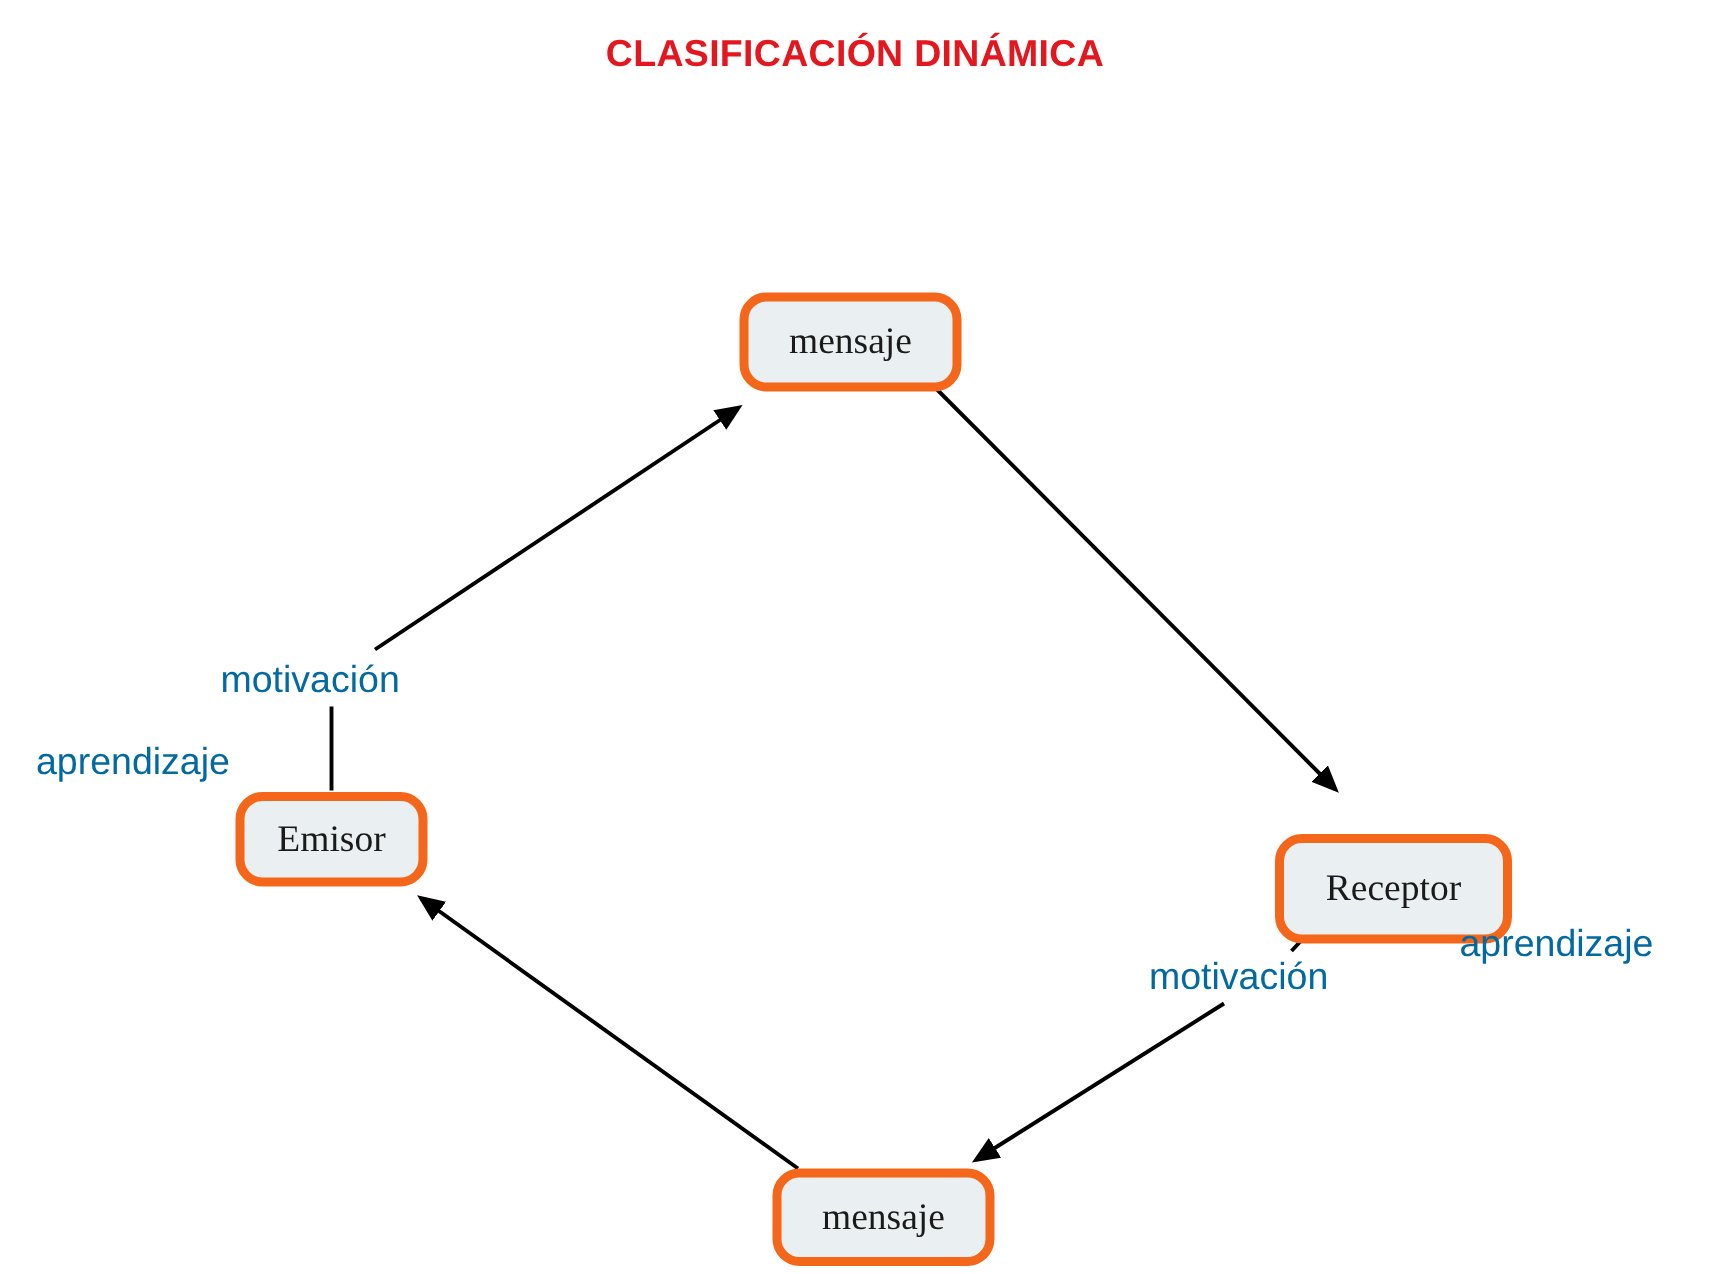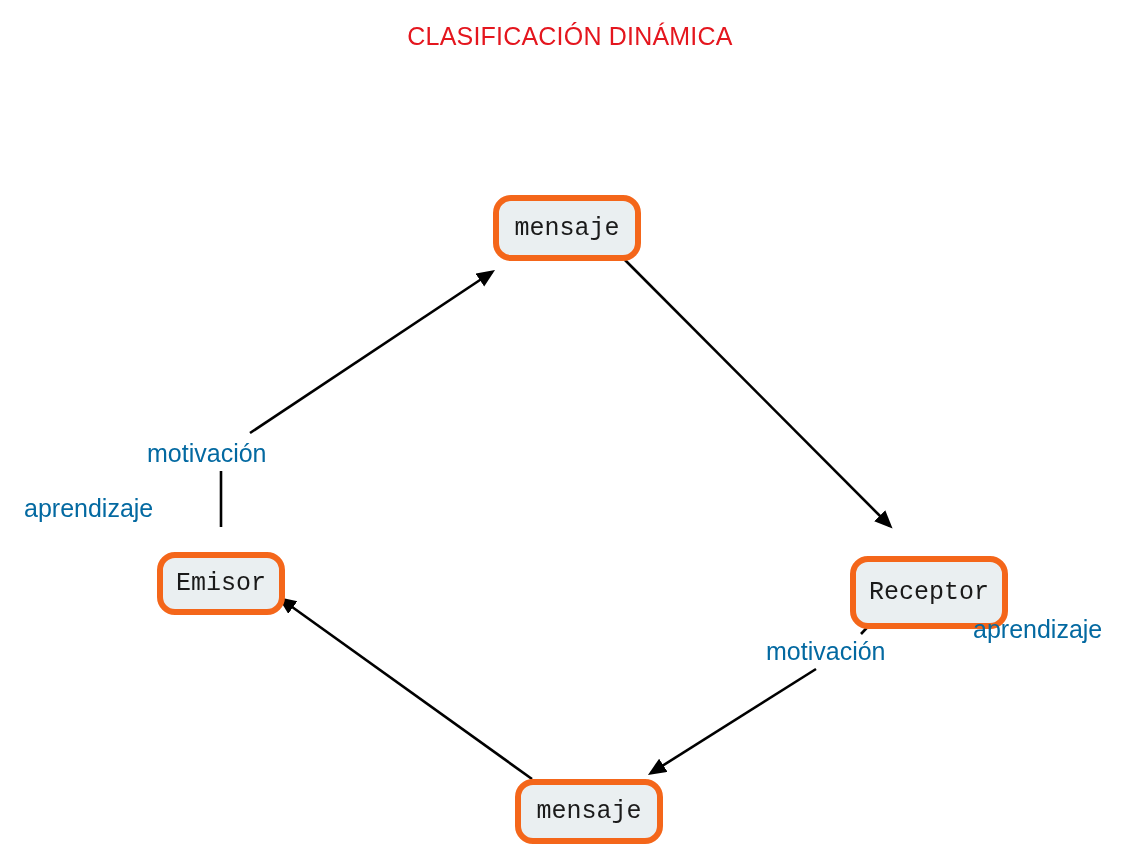--- a/index.html
+++ b/index.html
@@ -17,21 +17,21 @@
     background: #ffffff;
     overflow: hidden;
   }
   #title {
     position: absolute;
     left: 0;
     top: 22px;
     width: 1140px;
     text-align: center;
     font-size: 25px;
-    font-weight: normal;
+    font-weight: bold;
     color: #e4161e;
     letter-spacing: 0.2px;
   }
   #edges {
     position: absolute;
     left: 0;
     top: 0;
     width: 1140px;
     height: 849px;
   }
@@ -39,31 +39,31 @@
     position: absolute;
     box-sizing: border-box;
     background: #eaeff1;
     border: 6px solid #f4661a;
     border-radius: 18px;
     display: flex;
     align-items: center;
     justify-content: center;
     color: #1a1a1a;
     font-size: 25px;
-    font-family: Liberation Mono, monospace;
+    font-family: Liberation Serif, serif;
   }
   .edge-label {
     position: absolute;
     font-size: 25px;
     color: #0369a1;
     white-space: nowrap;
     font-family: "Liberation Sans", sans-serif;
   }
   #node-mensaje-top   { left: 493px; top: 195px; width: 148px; height: 66px; }
-  #node-emisor        { left: 157px; top: 552px; width: 128px; height: 63px; }
+  #node-emisor        { left: 157px; top: 528px; width: 128px; height: 63px; }
   #node-receptor      { left: 850px; top: 556px; width: 158px; height: 73px; }
   #node-mensaje-bottom{ left: 515px; top: 779px; width: 148px; height: 65px; }
 
   #label-motivacion-left    { left: 147px; top: 439px; }
   #label-aprendizaje-left   { left: 24px;  top: 494px; }
   #label-motivacion-right   { left: 766px; top: 637px; }
   #label-aprendizaje-right  { left: 973px; top: 615px; }
 </style>
 </head>
 <body>

